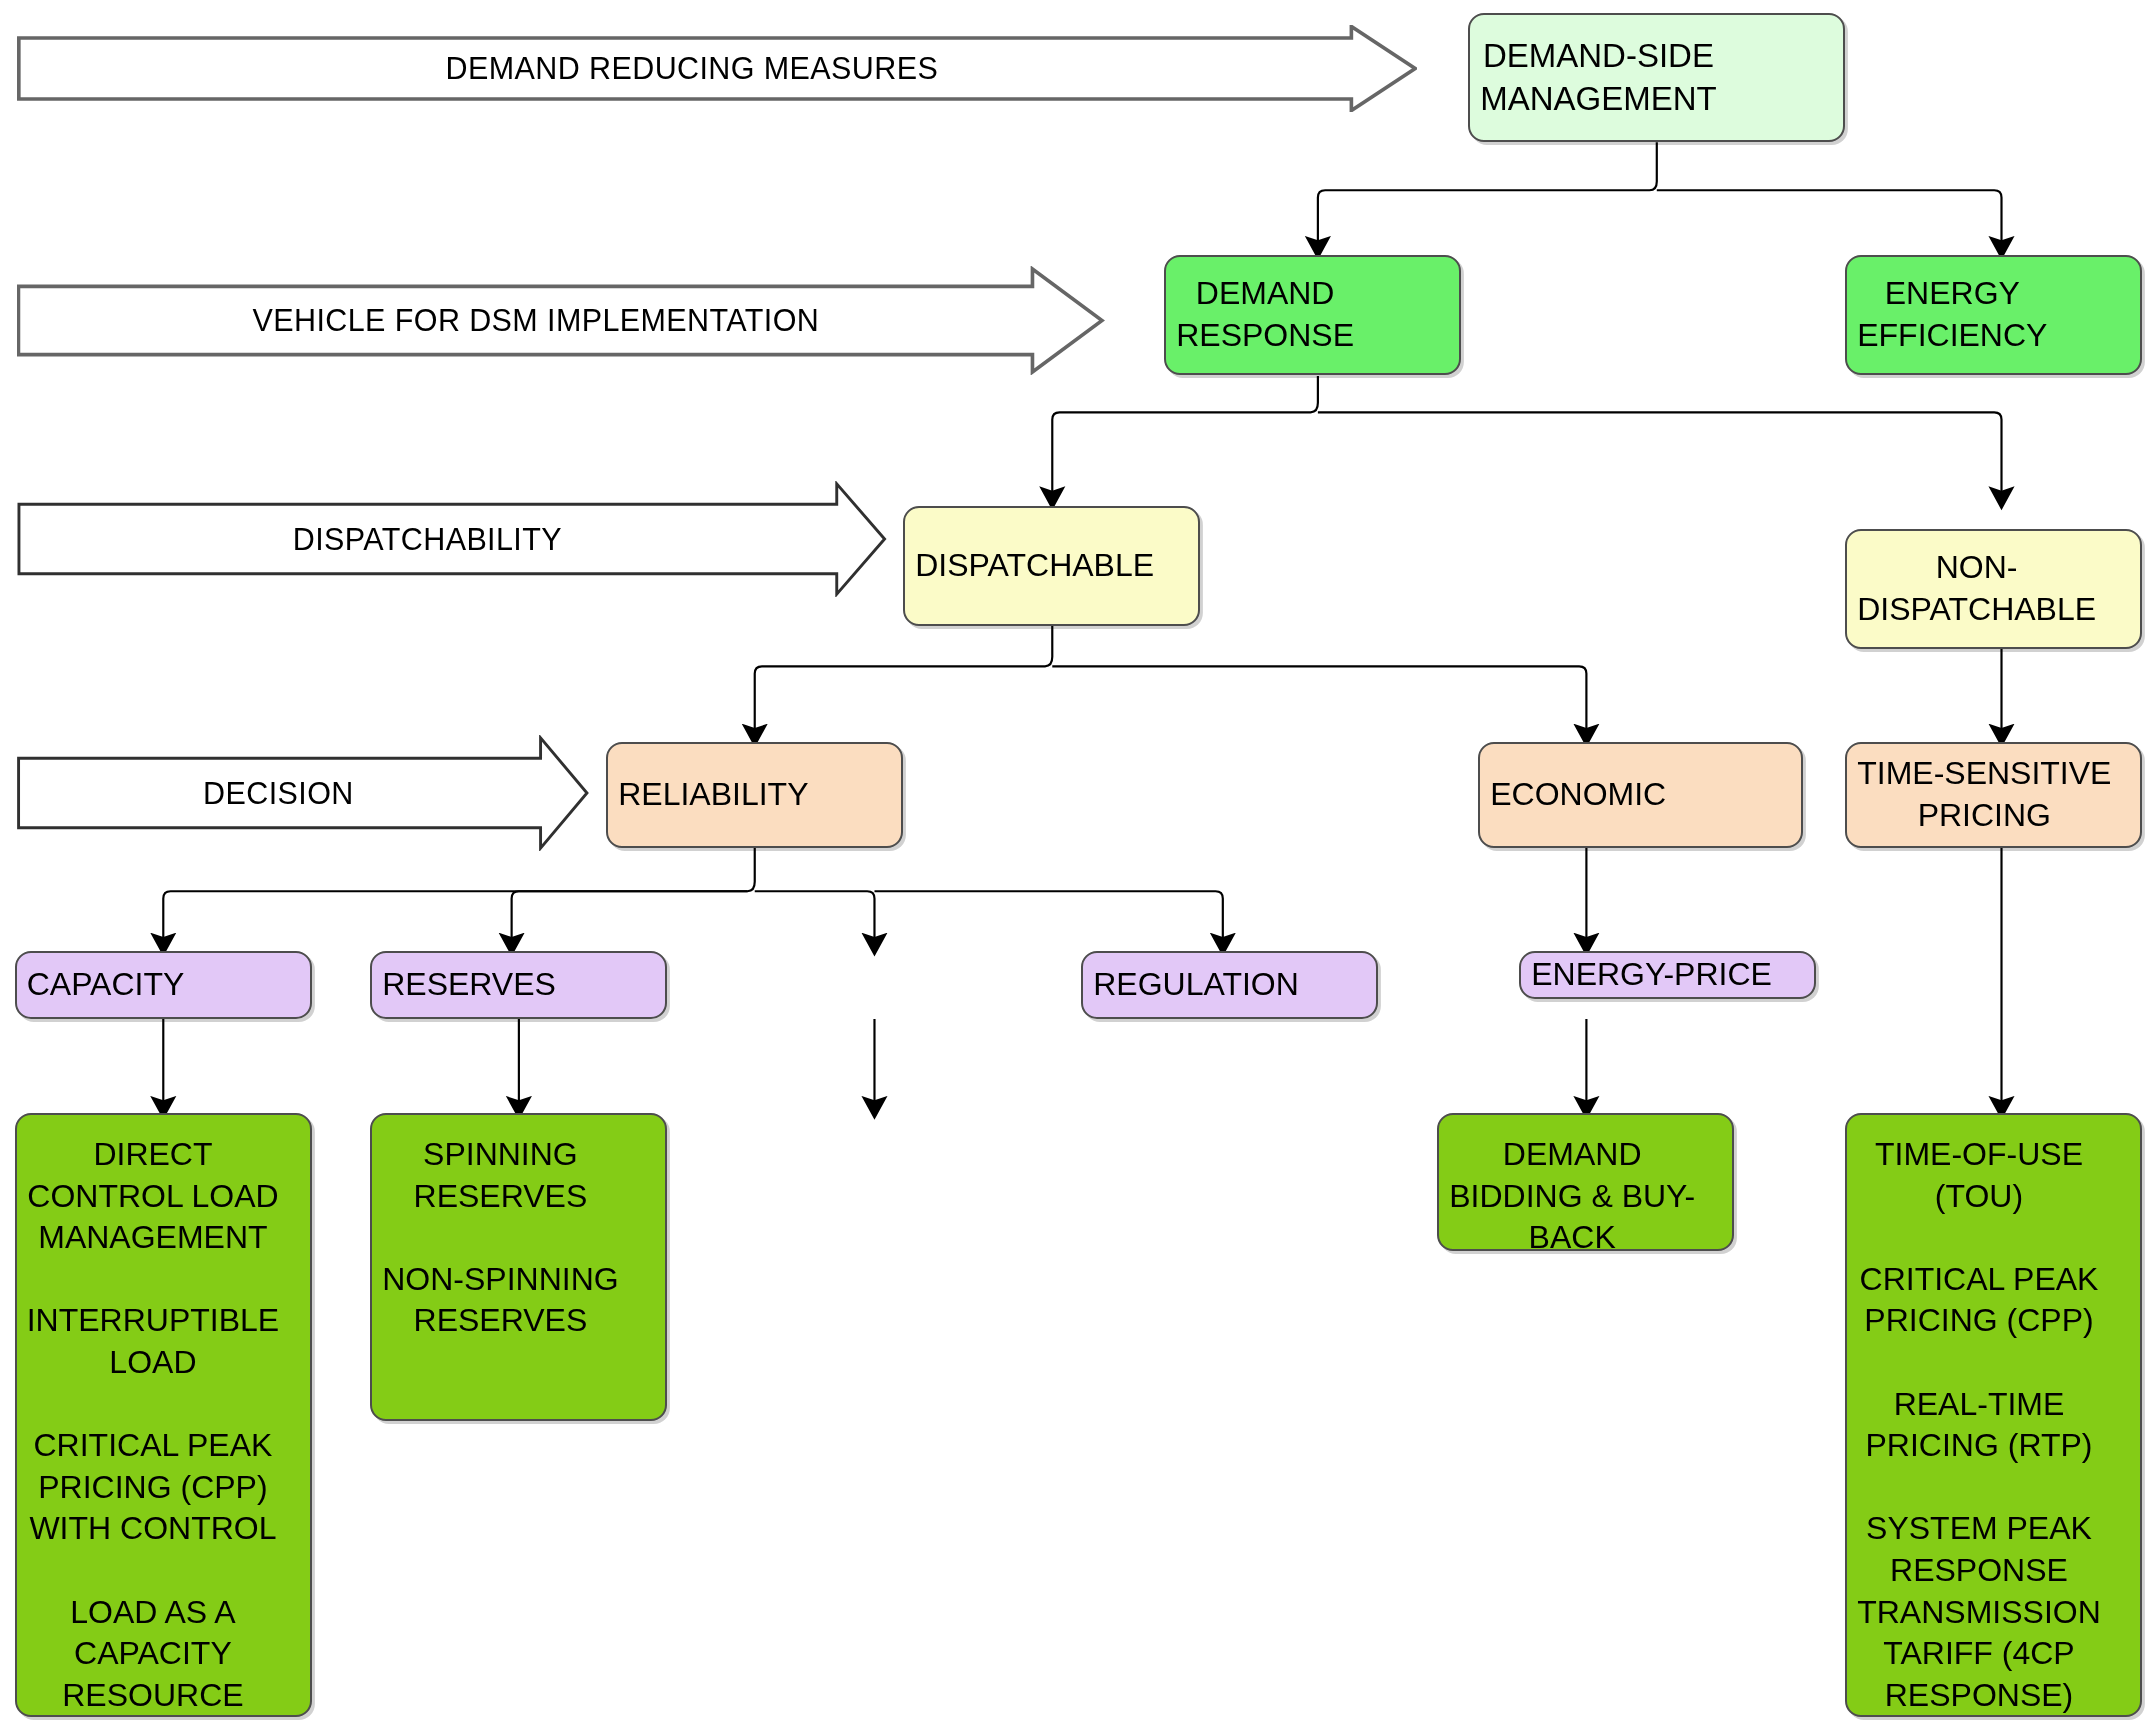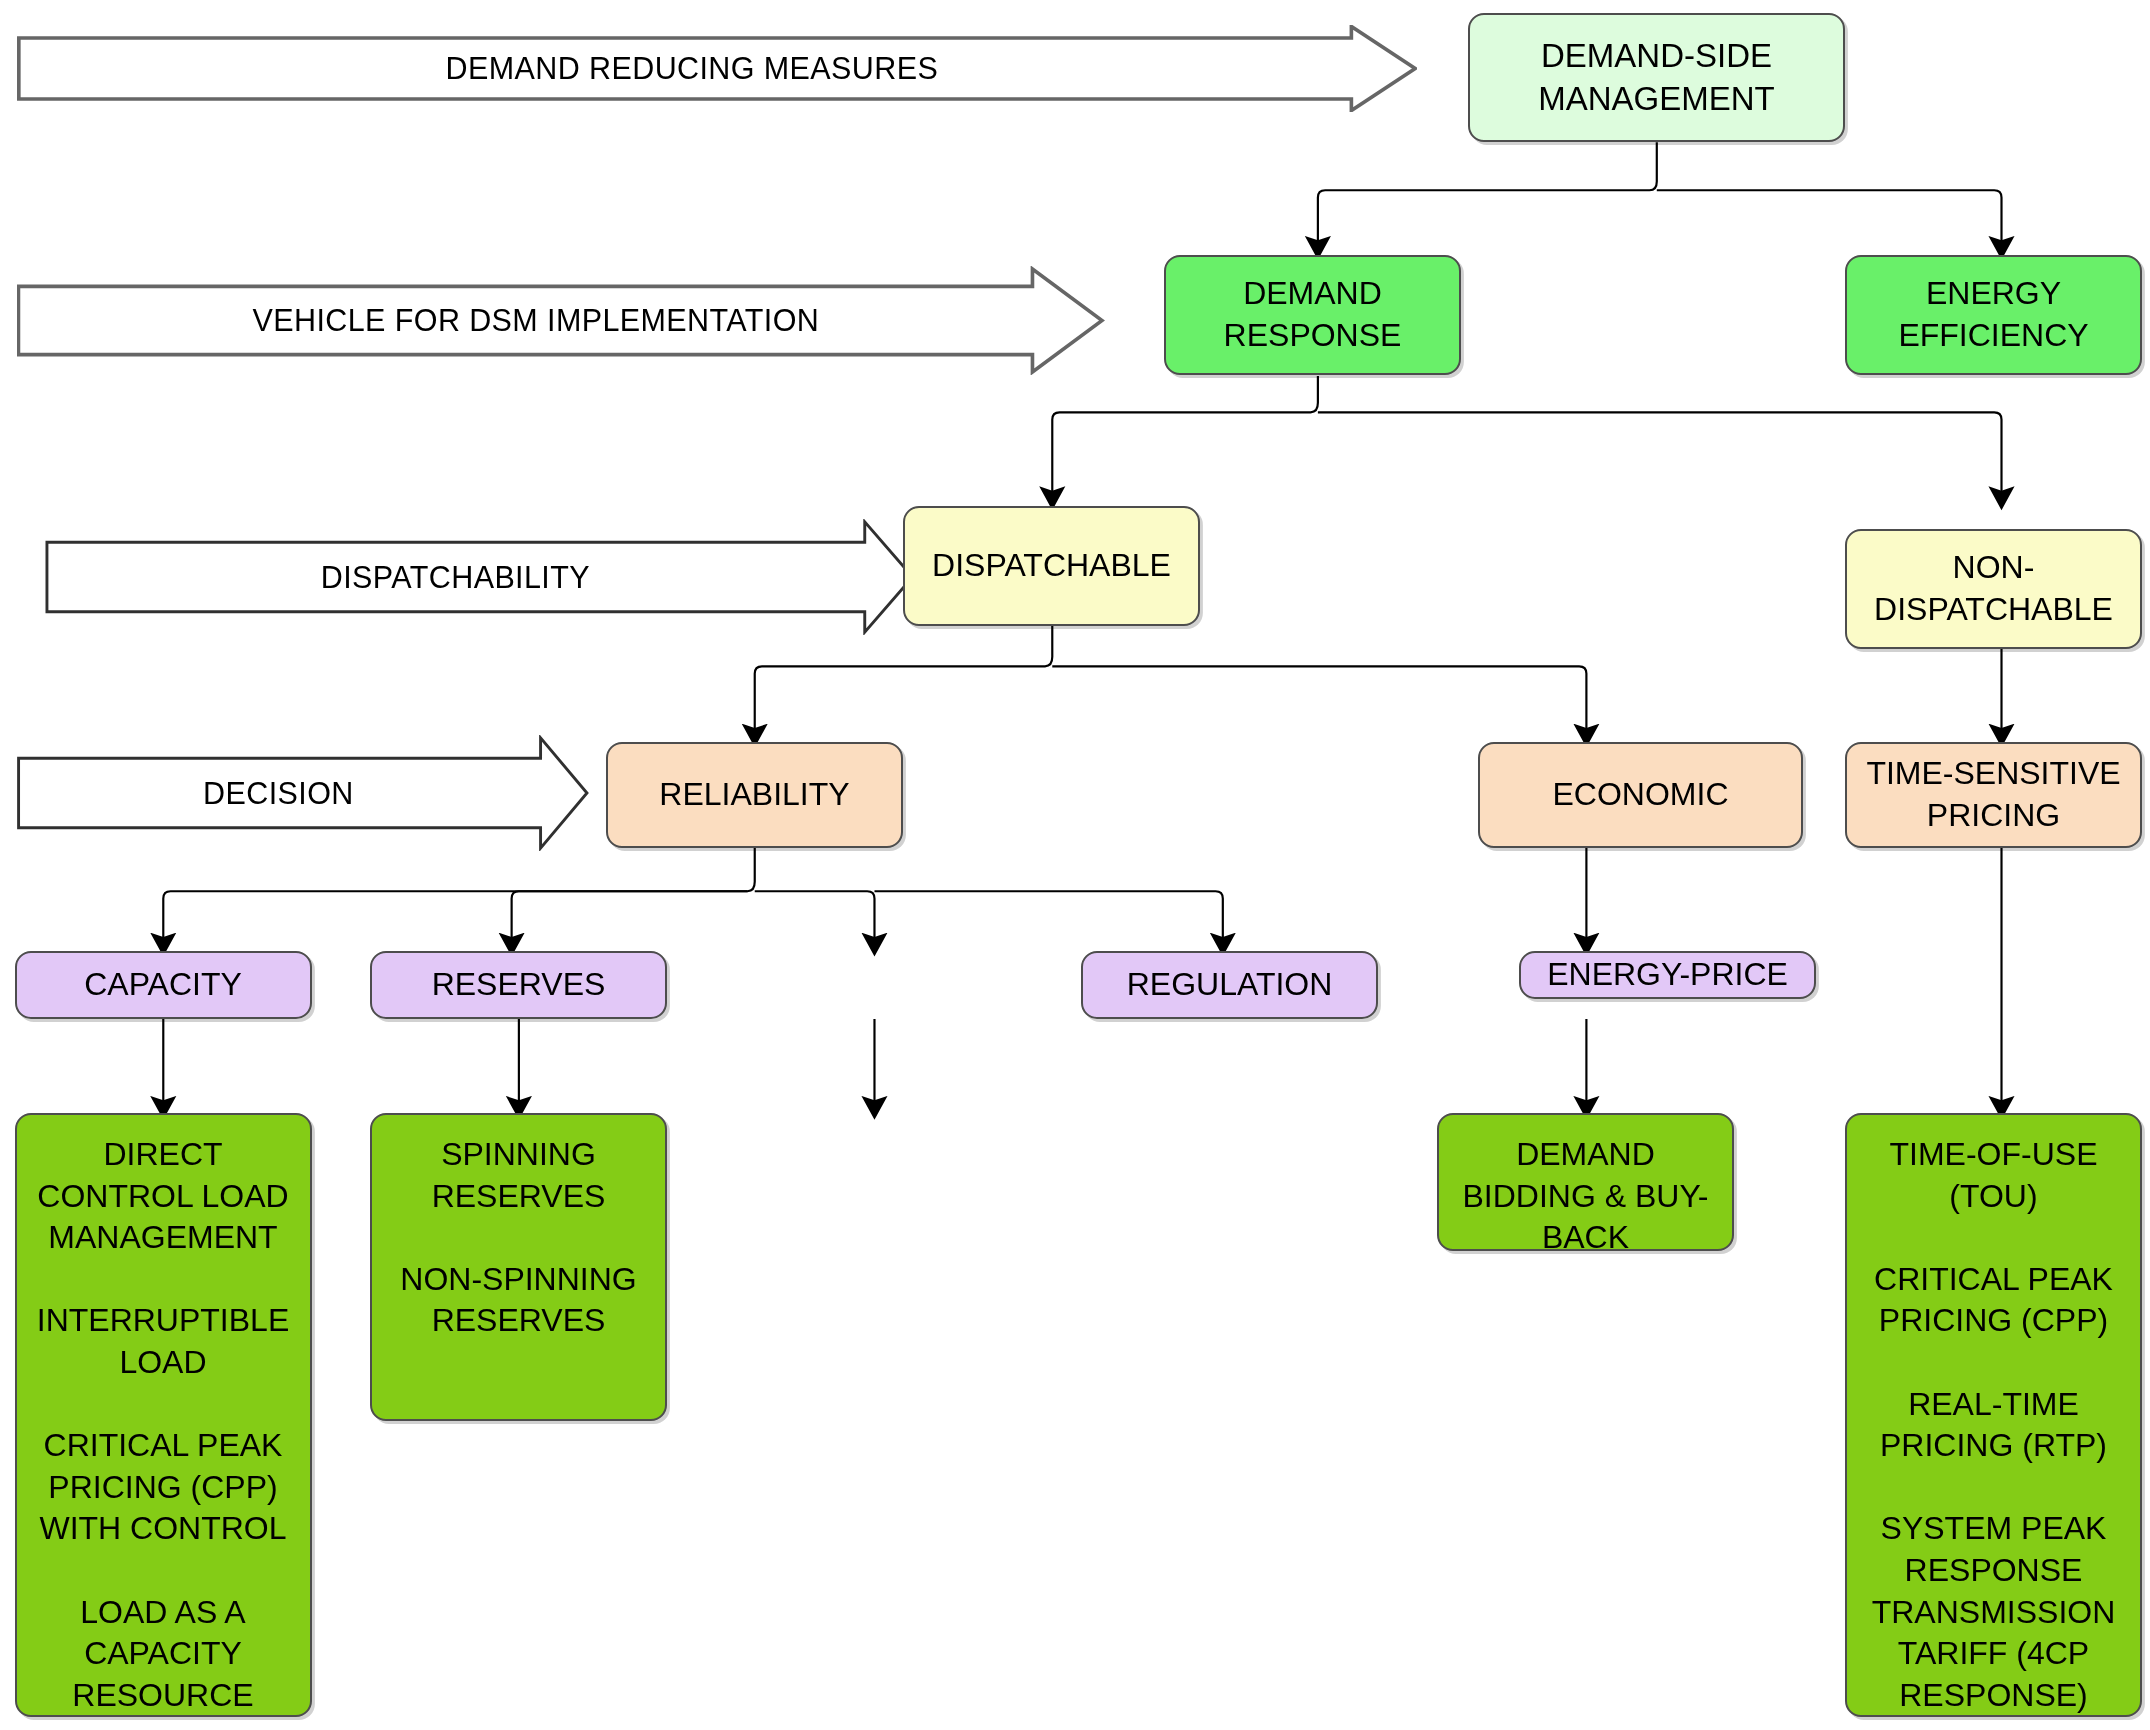--- a/index.html
+++ b/index.html
@@ -7,21 +7,20 @@
   #stage{position:relative;width:2151px;height:1731px;background:#ffffff;overflow:hidden;}
 
   
   .node{
     position:absolute;
     box-sizing:border-box;
     border:2.2px solid #4d4d4d;
     border-radius:16px;
     display:flex;
     align-items:center;
-    justify-content:center;
     text-align:center;
     color:#000000;
     line-height:1.30;
     padding:5.8px 10.2px;
     box-shadow:2.9px 2.9px 0 rgba(0,0,0,0.18);
     white-space:pre-line;
     font-size:32px;
   }
   .node.lvl1{background:#ddfcdd;}
   .node.lvl2{background:#69f069;}
@@ -97,21 +96,21 @@
     <span class="btxt">DEMAND REDUCING MEASURES</span>
   </div>
 
   <div class="banner" style="left:17.4px;top:266px;width:1088px;height:109px;">
     <svg class="bsvg" width="1088" height="109" viewBox="0 0 1500 150">
       <path d="M 2 28 L 1400 28 L 1400 4 L 1496 75 L 1400 146 L 1400 122 L 2 122 Z" fill="#ffffff" stroke="#666666" stroke-width="5"></path>
     </svg>
     <span class="btxt">VEHICLE FOR DSM IMPLEMENTATION</span>
   </div>
 
-  <div class="banner" style="left:17.4px;top:519px;width:871px;height:116px;margin-left:28px;">
+  <div class="banner" style="left:17.4px;top:481px;width:871px;height:116px;">
     <svg class="bsvg" width="871" height="116" viewBox="0 0 1200 160">
       <path d="M 2 32 L 1130 32 L 1130 4 L 1196 80 L 1130 156 L 1130 128 L 2 128 Z" fill="#ffffff" stroke="#303030" stroke-width="4"></path>
     </svg>
     <span class="btxt">DISPATCHABILITY</span>
   </div>
 
   <div class="banner" style="left:17.4px;top:735px;width:573px;height:116px;">
     <svg class="bsvg" width="573" height="116" viewBox="0 0 790 160">
       <path d="M 2 32 L 722 32 L 722 4 L 786 80 L 722 156 L 722 128 L 2 128 Z" fill="#ffffff" stroke="#303030" stroke-width="4"></path>
     </svg>

